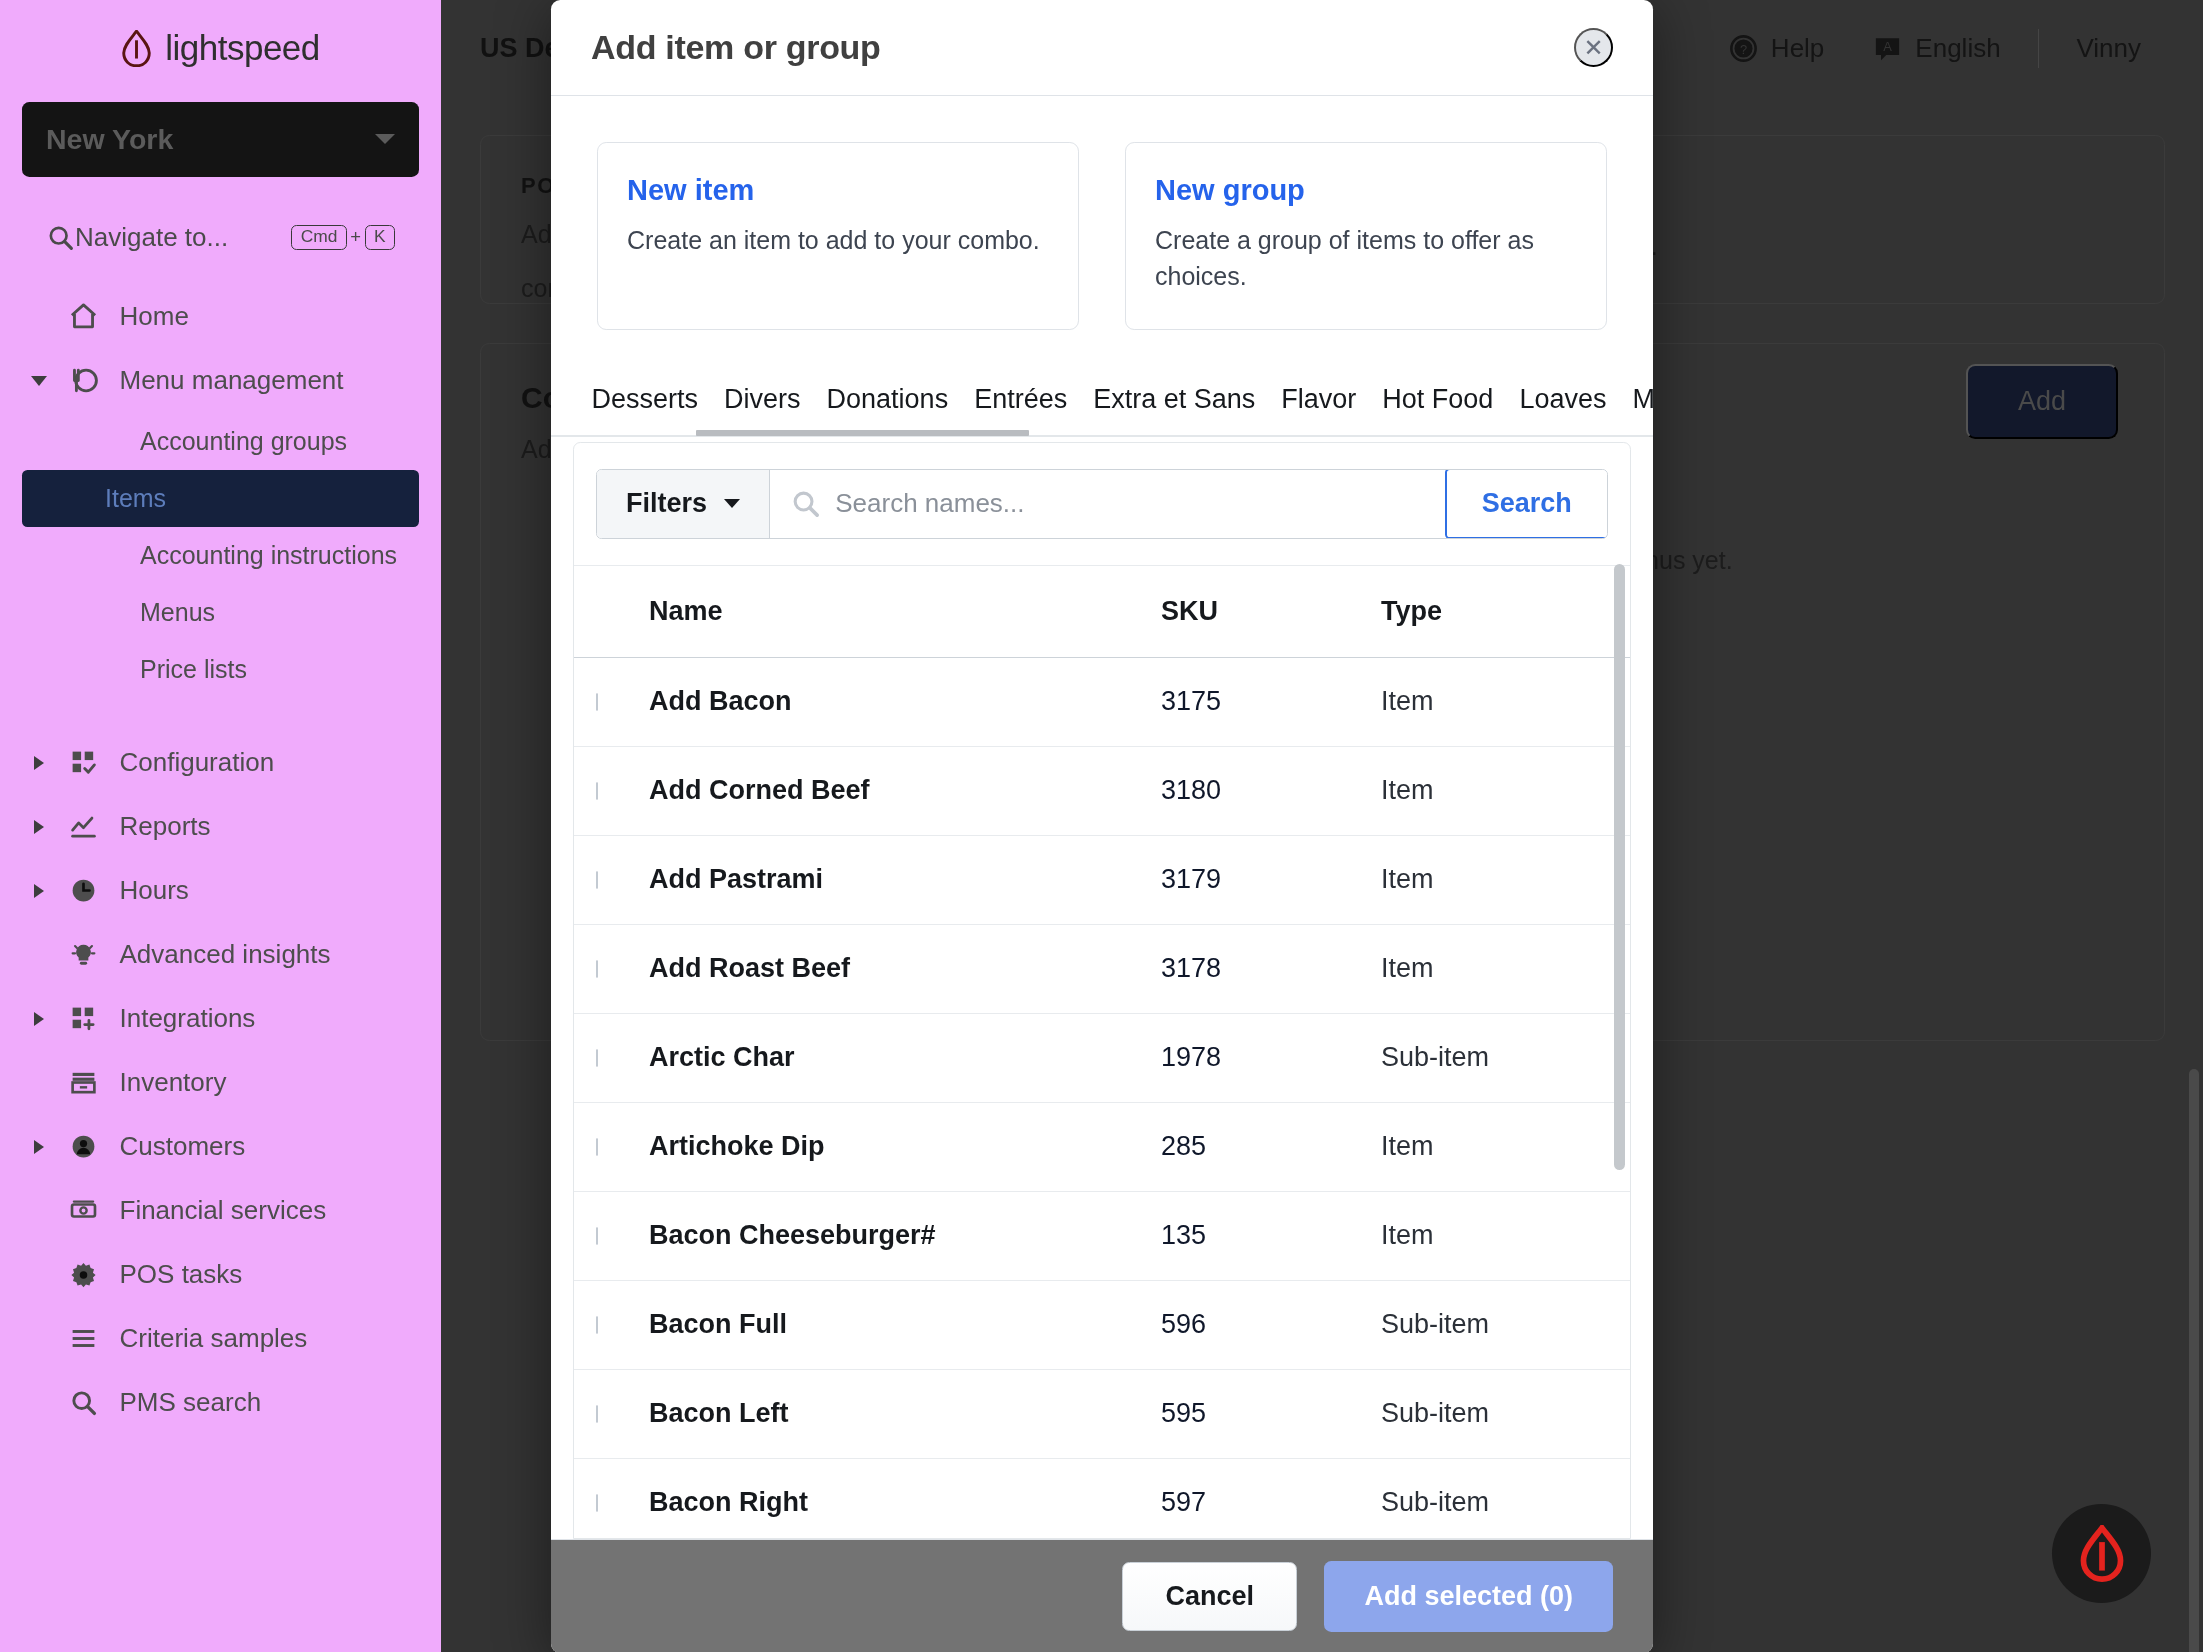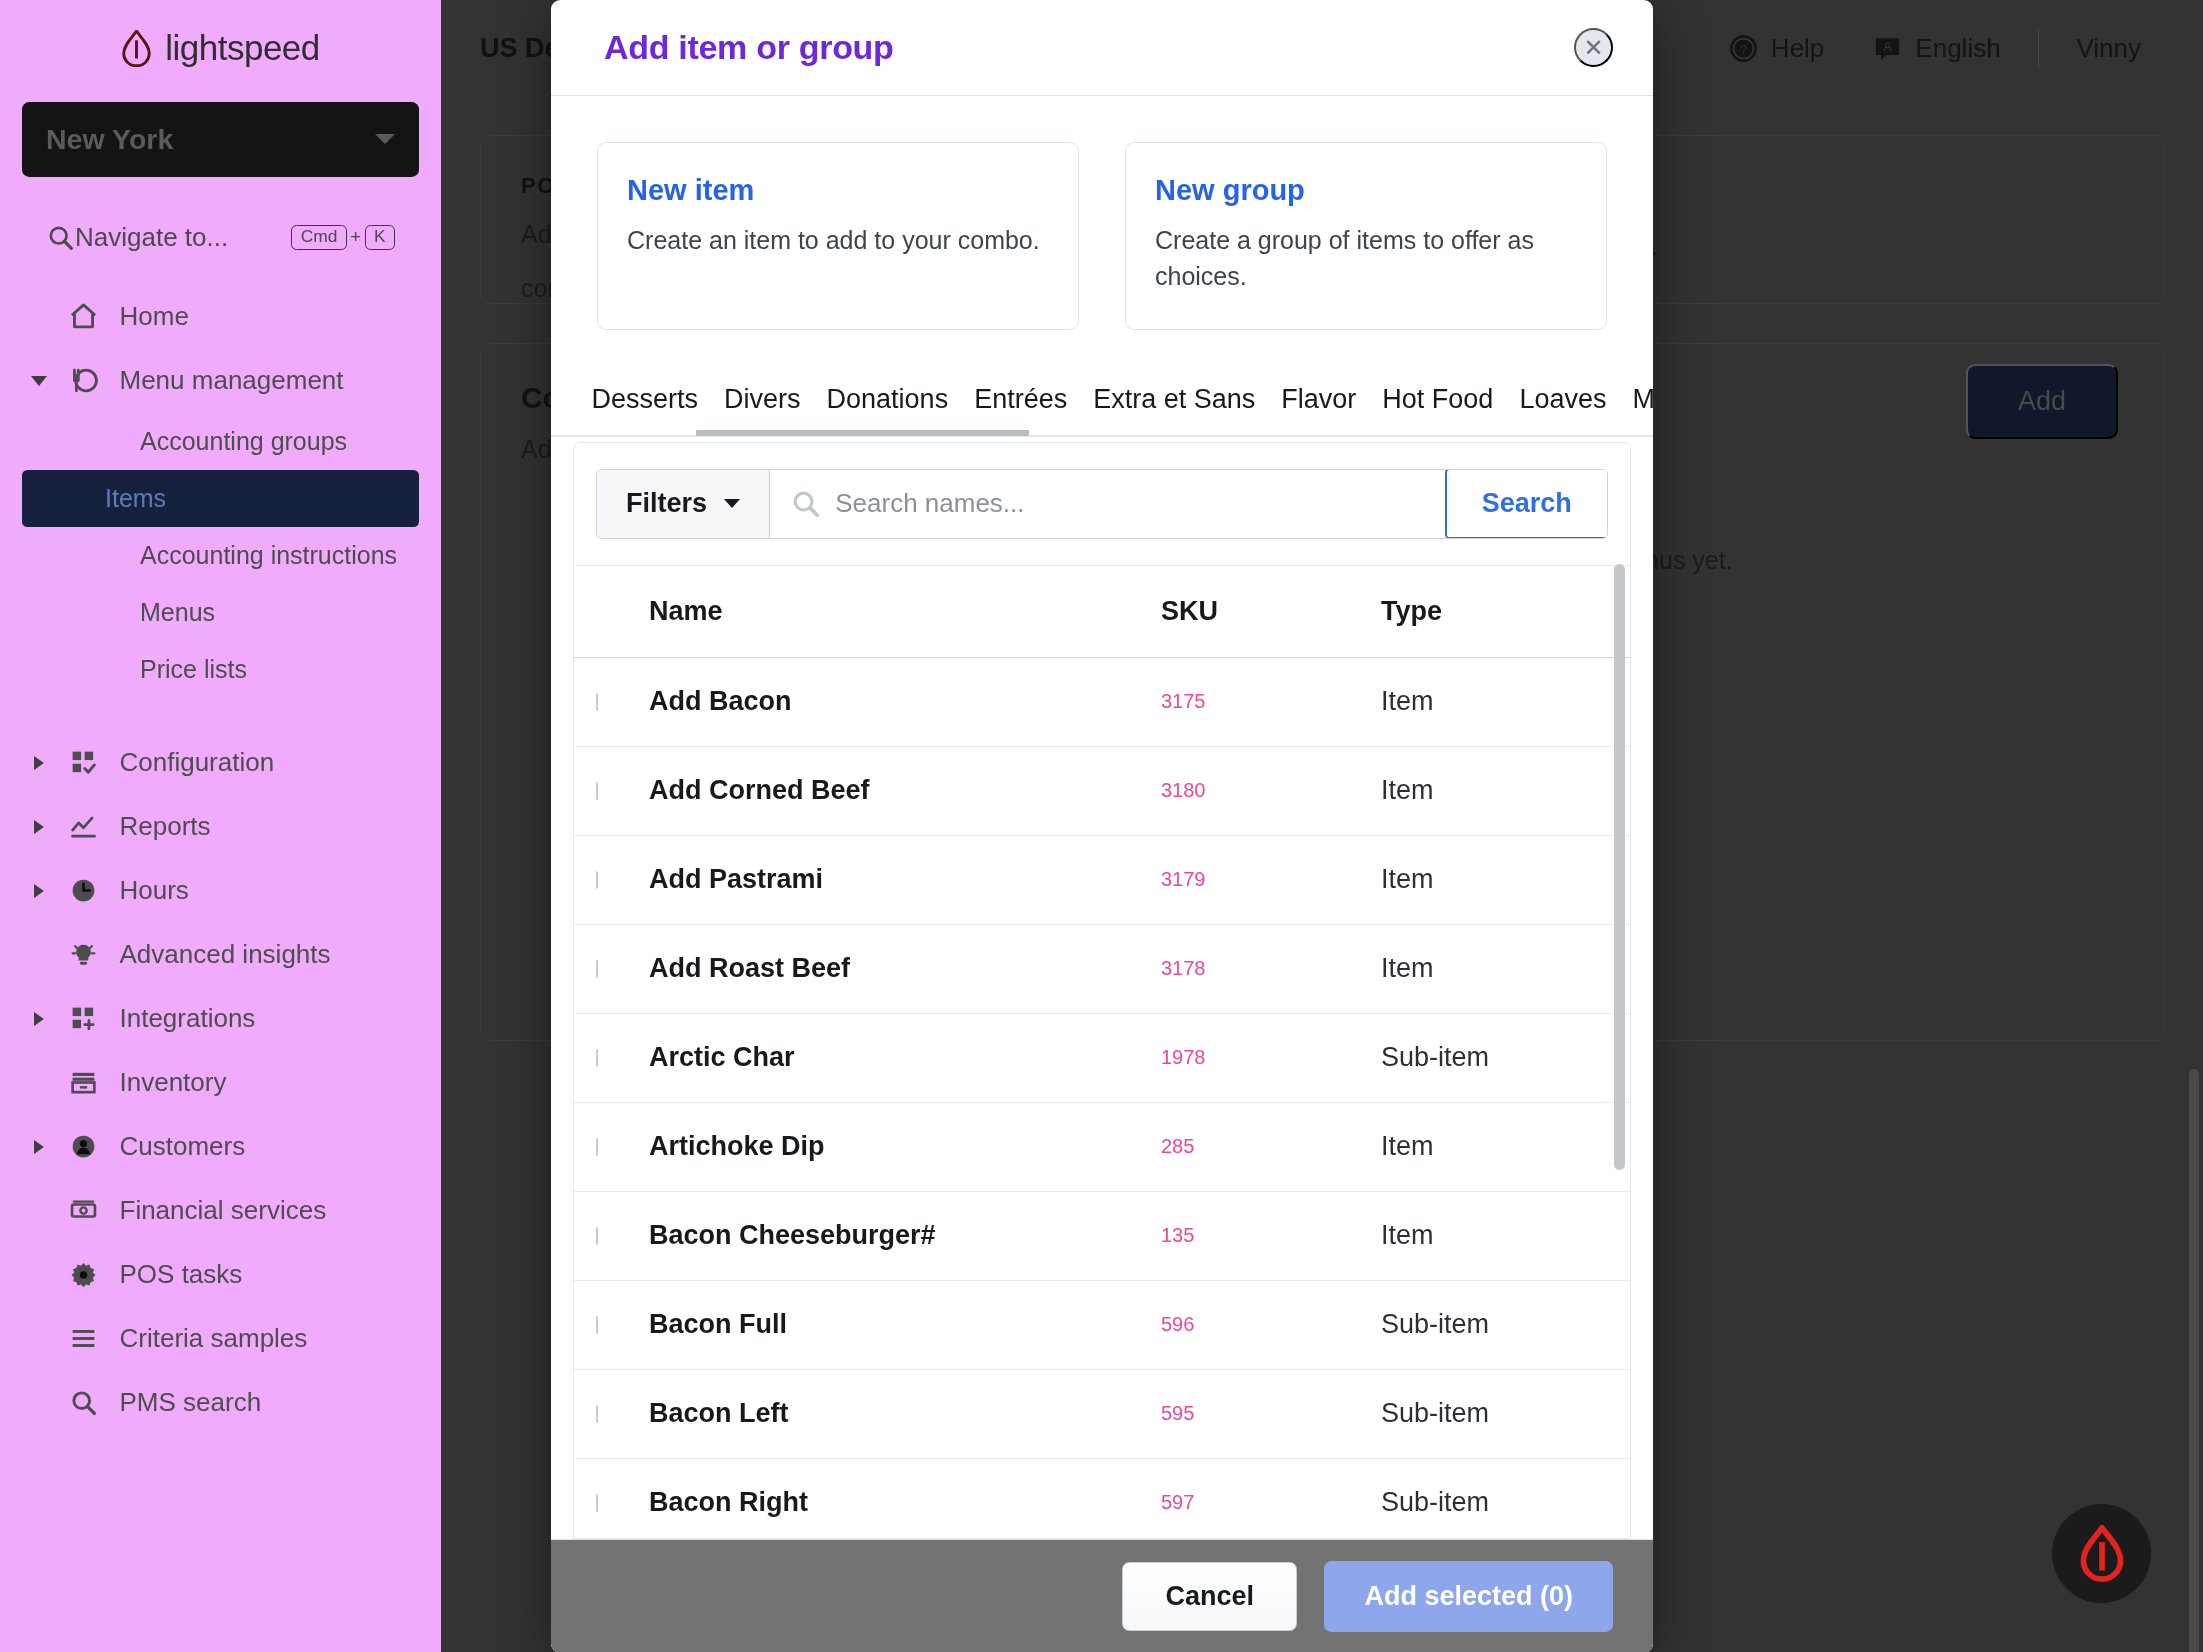--- a/index.html
+++ b/index.html
@@ -114,21 +114,21 @@
   .modal {
     position: absolute; left: 551px; top: 0; width: 1102px; height: 1653px;
     background: #fff; border-radius: 9.2px;
     box-shadow: 0 9.2px 55px rgba(0,0,0,.45);
     display: flex; flex-direction: column; overflow: hidden;
   }
   .modal-head {
     height: 96px; flex: 0 0 96px; display: flex; align-items: center;
     padding: 0 40px; border-bottom: 1.8px solid #dfe3e8;
   }
-  .modal-title { font-size: 34px; font-weight: 700; color: #6d28d9; letter-spacing: -0.3px; margin-left: 13px; }
+  .modal-title { font-size: 34px; font-weight: 700; color: #404040; letter-spacing: -0.3px; }
   .close-btn {
     margin-left: auto; width: 39px; height: 39px; border-radius: 50%;
     background: #e4e7eb; color: #6b7280; display: flex;
     align-items: center; justify-content: center; font-size: 24px; line-height: 1;
   }
 
   .choice-row { display: flex; gap: 46px; padding: 46px 46px 0 46px; }
   .choice-card {
     flex: 1; border: 1.8px solid #dfe3e8; border-radius: 9.2px;
     padding: 31px 29px 35px 29px; min-height: 149px;
@@ -198,21 +198,21 @@
   .col-type { flex: 1; }
   .trow {
     display: flex; align-items: center; height: 89px;
     border-bottom: 1.8px solid #e8ebee; padding: 0 22px;
   }
   .cbox {
     width: 37px; height: 37px; border: 1.8px solid #c3cad2; border-radius: 5.5px;
     background: linear-gradient(#fdfdfe,#eef1f4);
   }
   .cell-name { font-size: 27px; font-weight: 700; color: #16191d; }
-  .cell-sku  { font-size: 20px; color: #ec4899; }
+  .cell-sku  { font-size: 27px; color: #0f172a; }
   .cell-type { font-size: 27px; color: #2b3038; }
 
   .vscroll {
     position: absolute; right: 5.5px; top: 121px; width: 11px; height: 606px;
     background: #c4c8cc; border-radius: 5.5px;
   }
 
   .modal-foot {
     flex: 0 0 114px; background: #737373; border-top: 1.8px solid #dfe3e8;
     display: flex; align-items: center; justify-content: flex-end;

